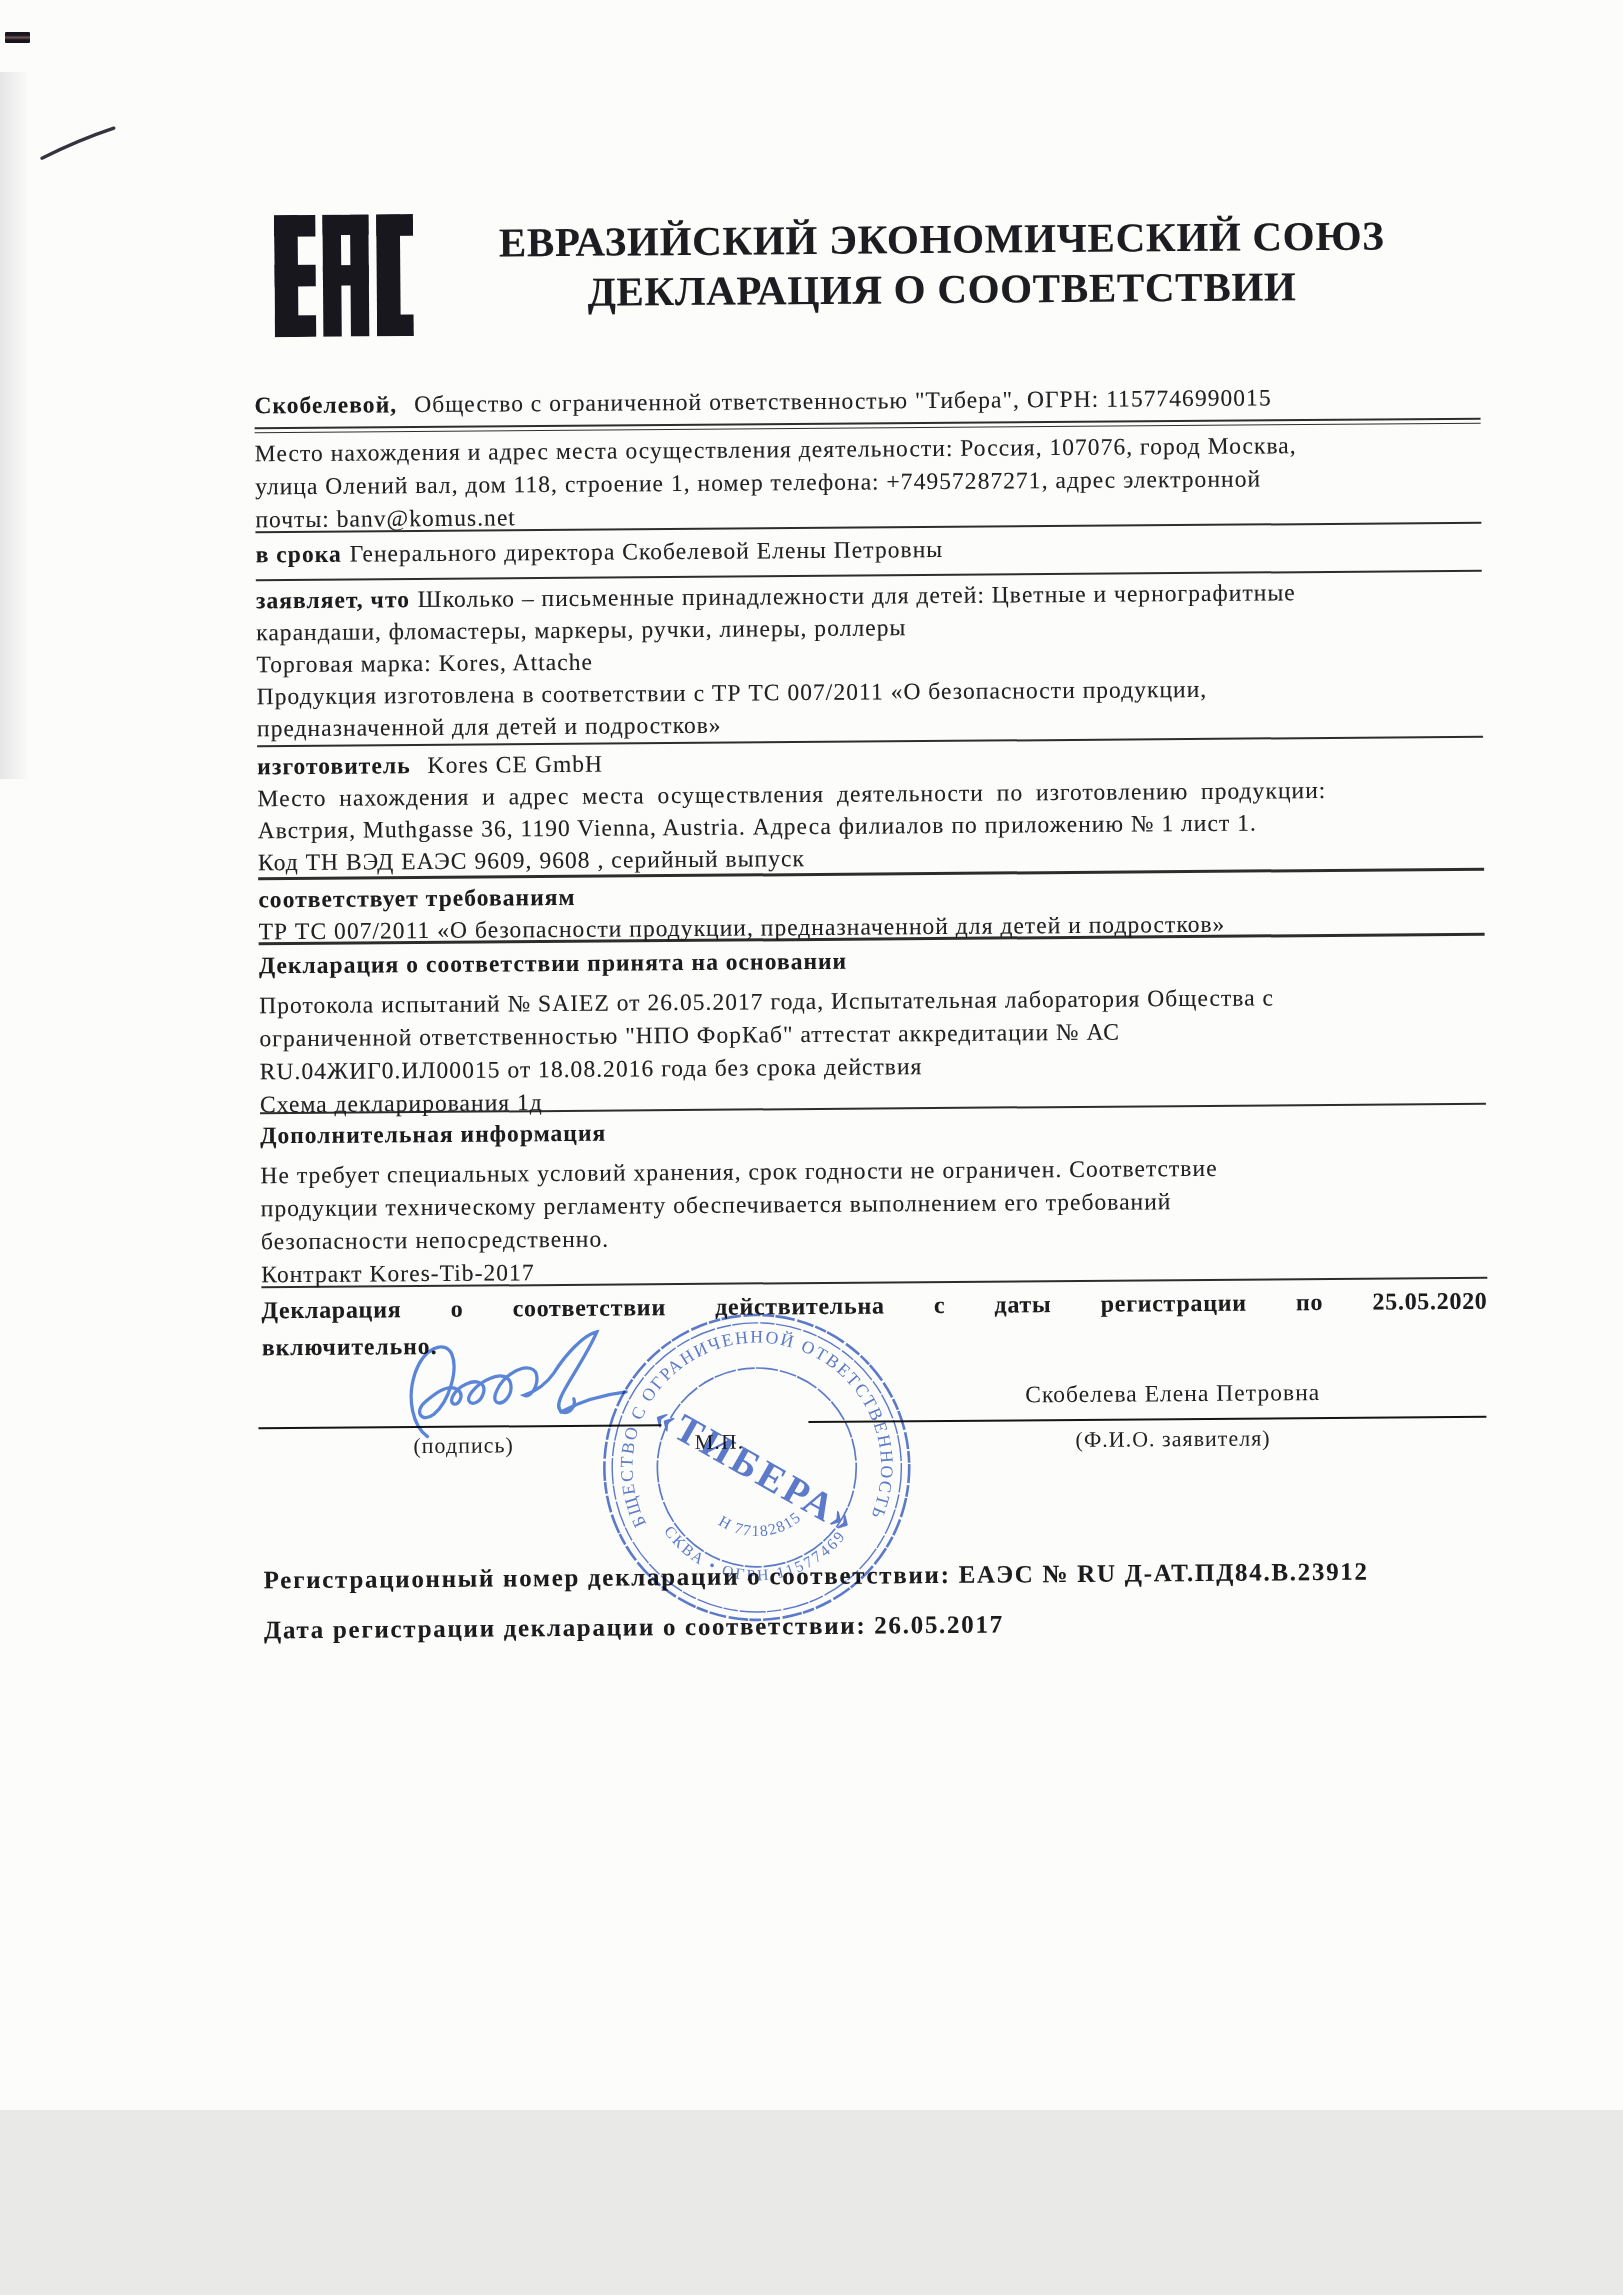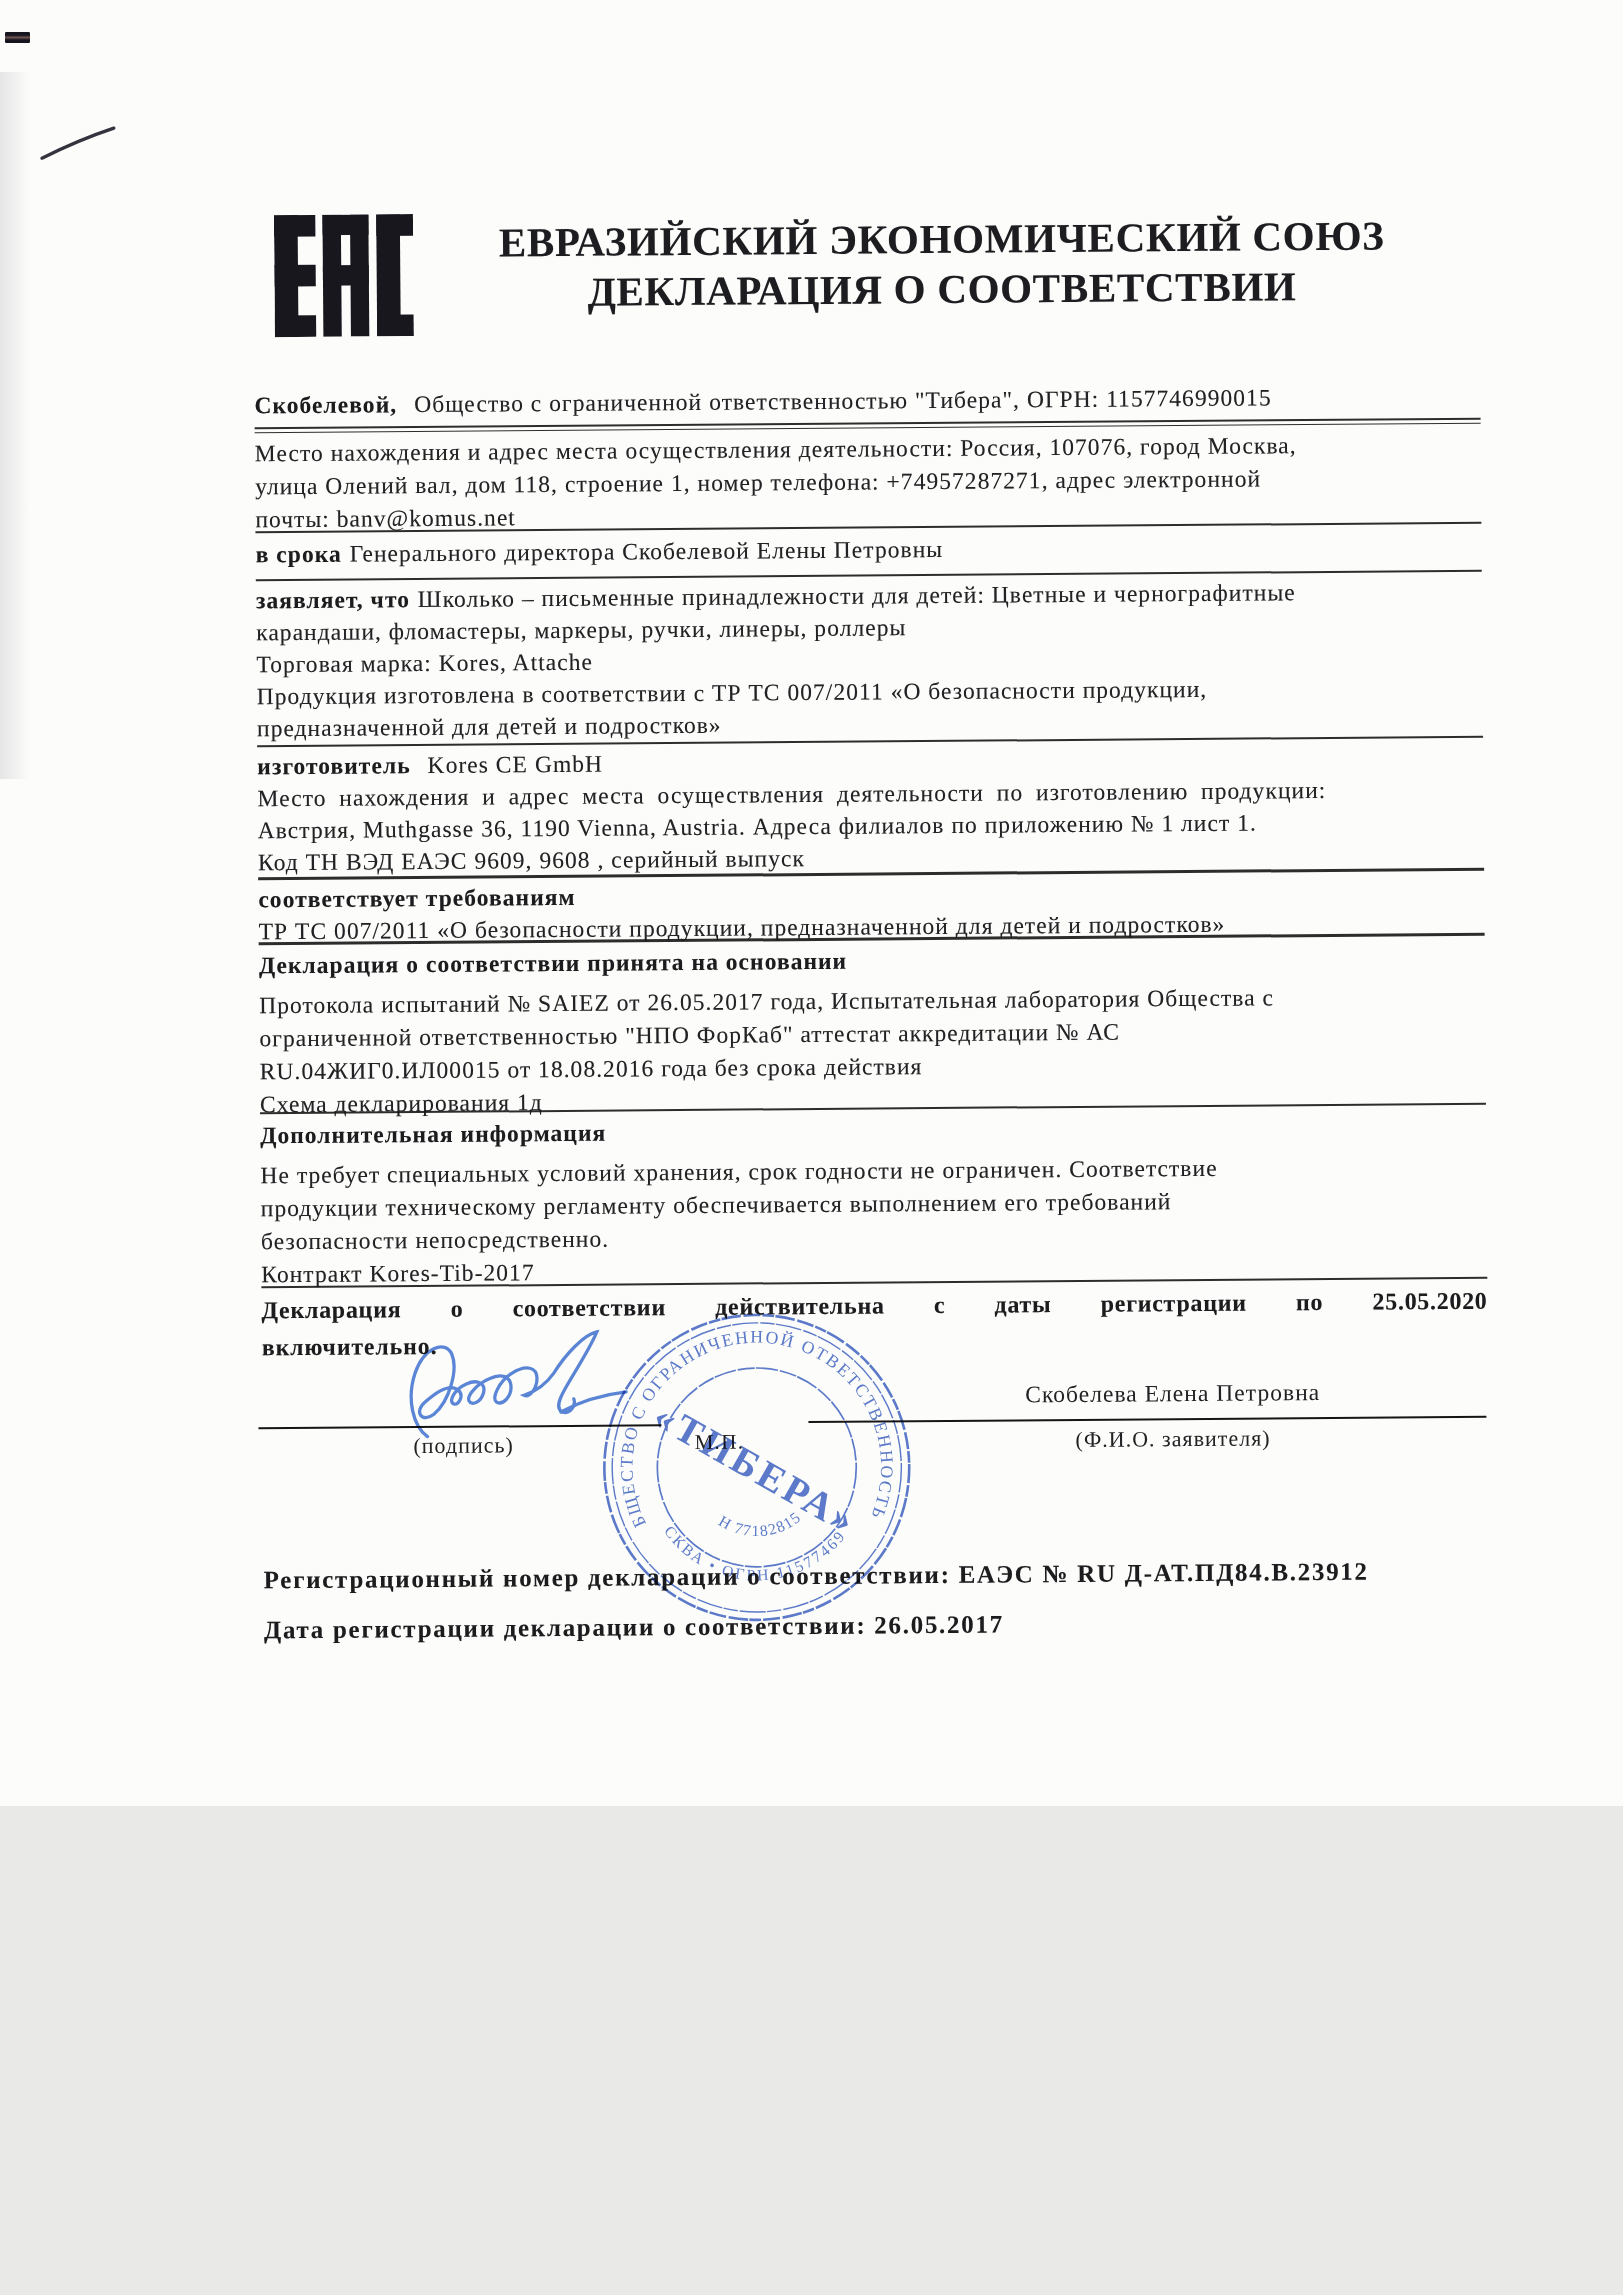--- a/index.html
+++ b/index.html
@@ -1,16 +1,16 @@
 <!DOCTYPE html>
 <html style="font-size:10.5px"><head>
 <meta charset="utf-8">
 <style>
   html,body{margin:0;padding:0;background:#e9e9e7;}
-  .page{position:relative;width:1623px;height:1806px;background:#fcfcfa;overflow:hidden;
+  .page{position:relative;width:1623px;height:2110px;background:#fcfcfa;overflow:hidden;
         font-family:"Liberation Serif","DejaVu Serif",serif;color:#222124;}
   .scan{position:absolute;left:0;top:0;width:1623px;height:2295px;
         transform:rotate(-0.45deg);transform-origin:811px 1112px;}
   
   .eac-logo{position:absolute;left:281px;top:211px;width:139px;height:122px;}
   .title{position:absolute;left:458px;top:215px;width:981px;text-align:center;
          font-weight:bold;font-size:41px;line-height:50px;letter-spacing:0.7px;color:#1d1c20;
          text-shadow:0 0 0.7px rgba(30,30,30,.35);}
   
   .main{position:absolute;left:260px;top:0;width:1226px;}

